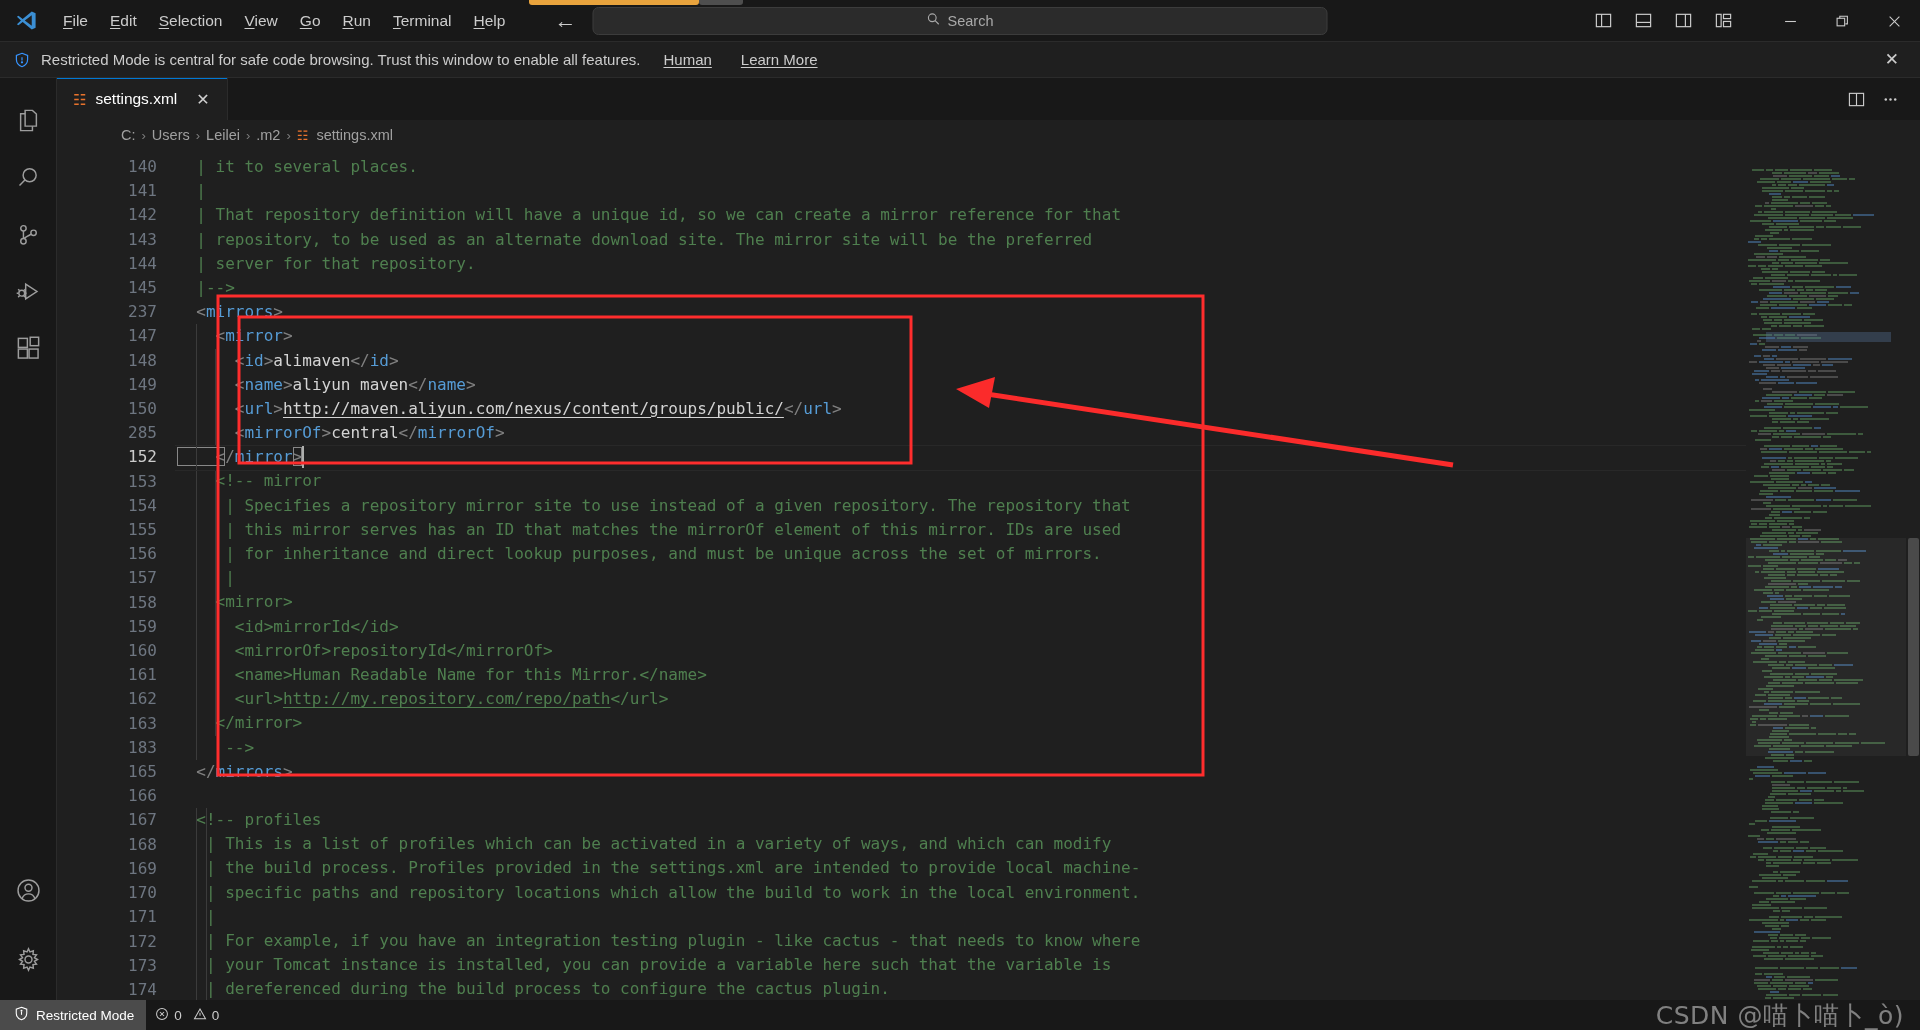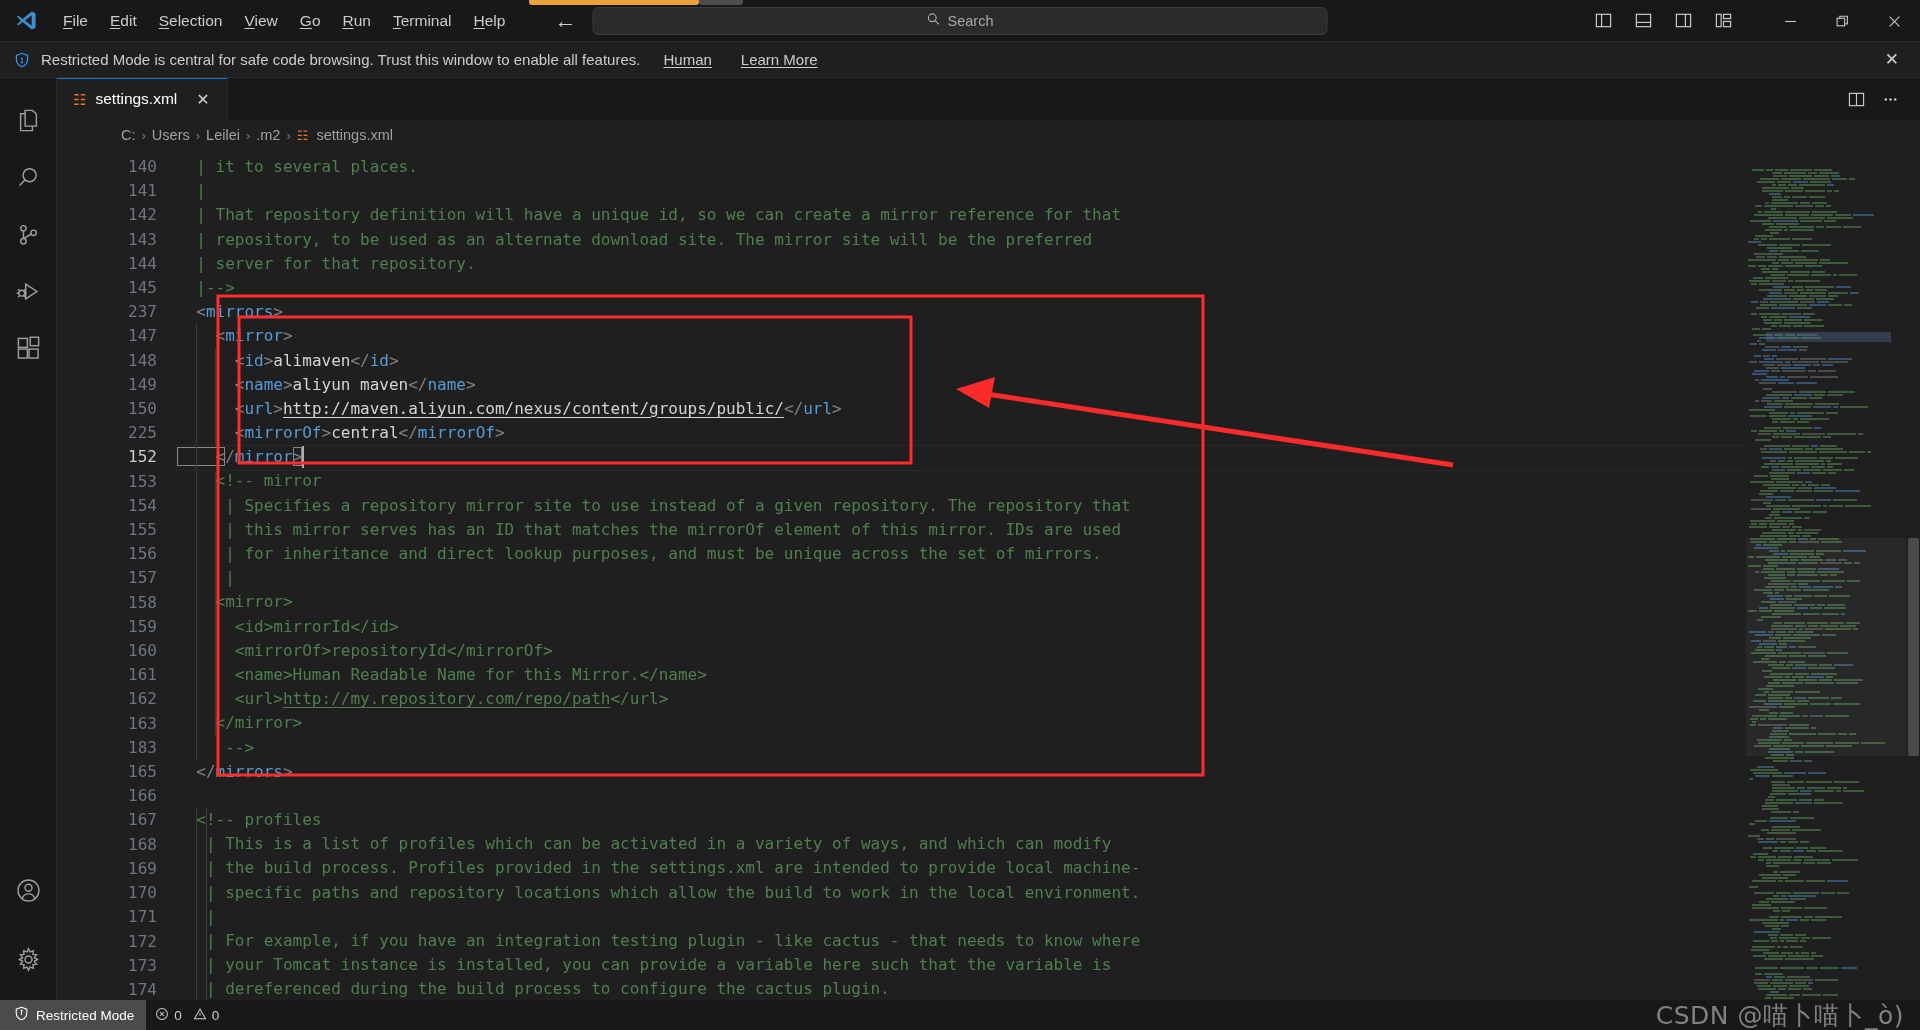--- a/index.html
+++ b/index.html
@@ -367,21 +367,21 @@
             <div class="ln">141</div>
             <div class="ln">142</div>
             <div class="ln">143</div>
             <div class="ln">144</div>
             <div class="ln">145</div>
             <div class="ln">237</div>
             <div class="ln">147</div>
             <div class="ln">148</div>
             <div class="ln">149</div>
             <div class="ln">150</div>
-            <div class="ln">225</div>
+            <div class="ln">285</div>
             <div class="ln cur">152</div>
             <div class="ln">153</div>
             <div class="ln">154</div>
             <div class="ln">155</div>
             <div class="ln">156</div>
             <div class="ln">157</div>
             <div class="ln">158</div>
             <div class="ln">159</div>
             <div class="ln">160</div>
             <div class="ln">161</div>

